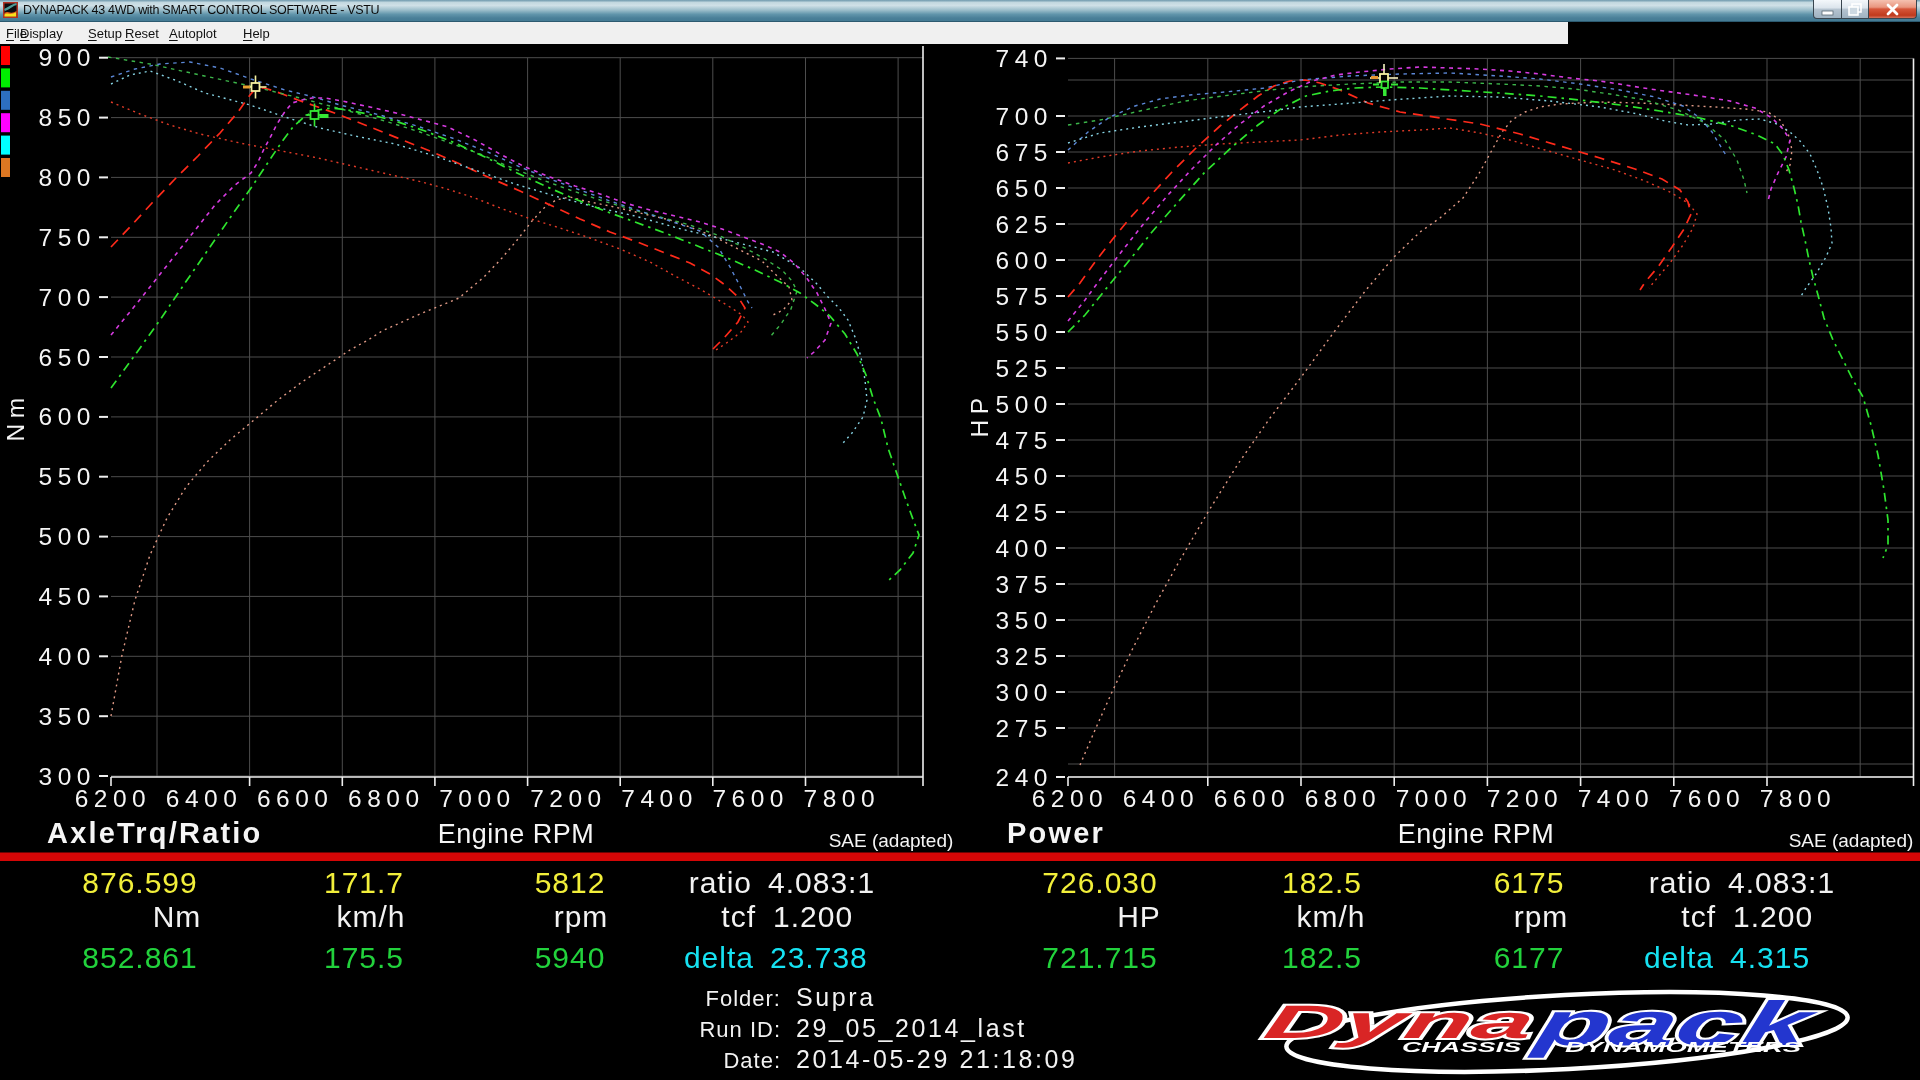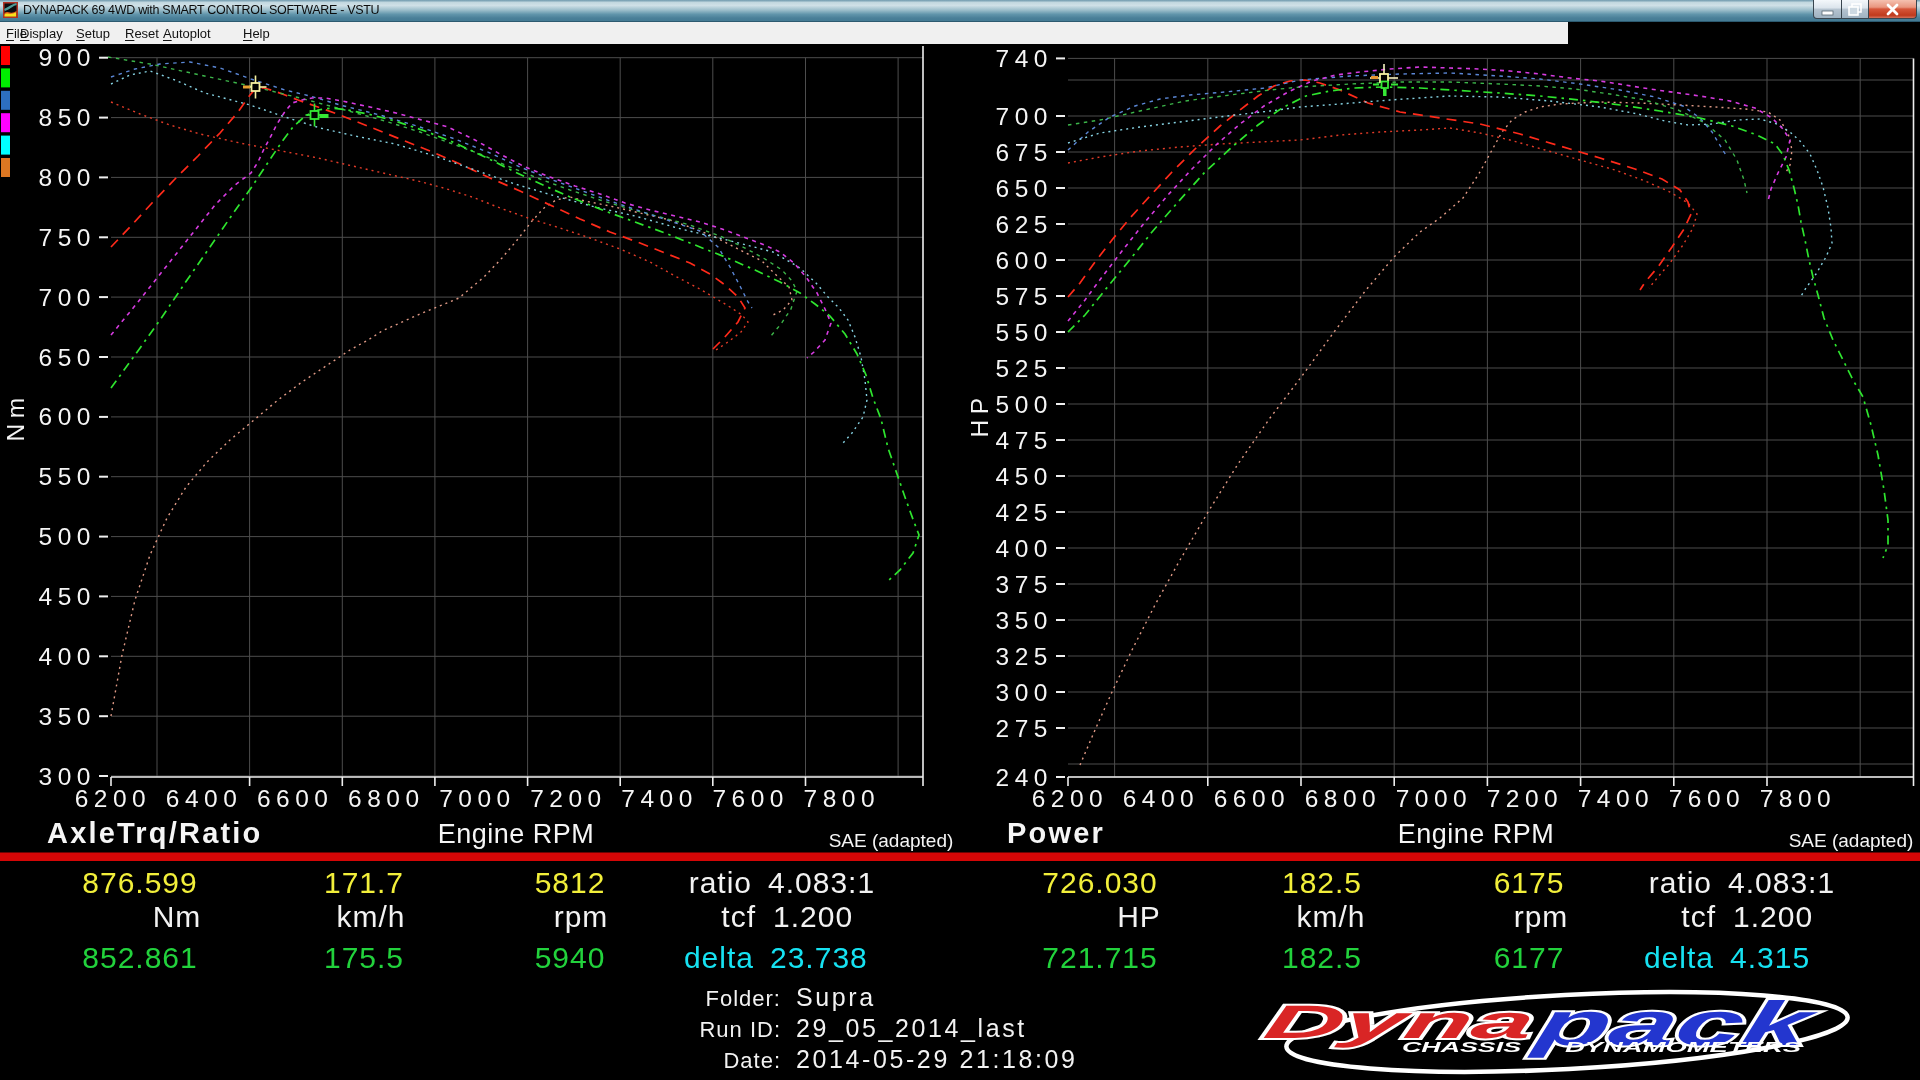--- a/index.html
+++ b/index.html
@@ -289,21 +289,21 @@
 <div id="titlebar">
   <div id="icon">
     <svg width="15" height="16" viewBox="0 0 15 16">
       <rect x="0" y="0" width="15" height="16" fill="#b23224"></rect>
       <rect x="1.5" y="1.5" width="12" height="13" fill="#0c0c10"></rect>
       <path d="M1.5 8 Q5 6.5 8 4.5 Q11 2.5 13.5 2" fill="none" stroke="#4e9a96" stroke-width="2.2"></path>
       <path d="M1.5 14.5 L13.5 14.5 L13.5 9 Q10 11.5 7 10.5 Q3.5 9.2 1.5 11 Z" fill="#e8641a"></path>
       <path d="M1.5 14.5 L13 14.5 L13 10.5 Q9 12.5 6 11.8 Q3 11 1.5 12.5 Z" fill="#f7e11c"></path>
     </svg>
   </div>
-  <div id="title">DYNAPACK 69 4WD with SMART CONTROL SOFTWARE - VSTU</div>
+  <div id="title">DYNAPACK 43 4WD with SMART CONTROL SOFTWARE - VSTU</div>
   <div id="winbtns">
     <div class="wb min">
         <svg width="29" height="19">
           <rect x="8" y="11" width="11" height="4" fill="#fff" stroke="#5a6a75" stroke-width="0.8"></rect>
         </svg>
       </div>
     <div class="wb max">
         <svg width="27" height="19">
           <rect x="10" y="4" width="9" height="8" fill="none" stroke="#fff" stroke-width="1.6"></rect>
           <rect x="7" y="7" width="9" height="8" fill="#cdd9e2" stroke="#fff" stroke-width="1.6"></rect>
@@ -312,17 +312,17 @@
     <div class="wb cls">
         <svg width="48" height="19">
           <path d="M19 5 L28 14 M28 5 L19 14" stroke="#fff" stroke-width="2.8" stroke-linecap="round"></path>
         </svg>
       </div>
   </div>
 </div>
 <div id="menubar">
   <span class="mi" style="left:6px"><u>F</u>ile</span>
   <span class="mi" style="left:20px"><u>D</u>isplay</span>
-  <span class="mi" style="left:76px"><u>S</u>etup</span>
+  <span class="mi" style="left:88px"><u>S</u>etup</span>
   <span class="mi" style="left:125px"><u>R</u>eset</span>
-  <span class="mi" style="left:163px"><u>A</u>utoplot</span>
+  <span class="mi" style="left:169px"><u>A</u>utoplot</span>
   <span class="mi" style="left:243px"><u>H</u>elp</span>
 </div>
 
 </body></html>

